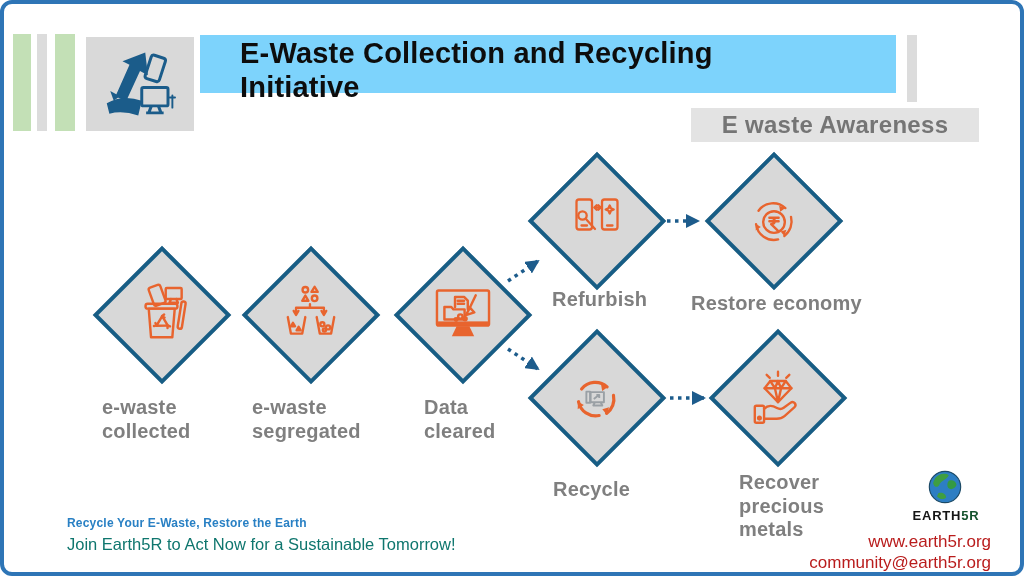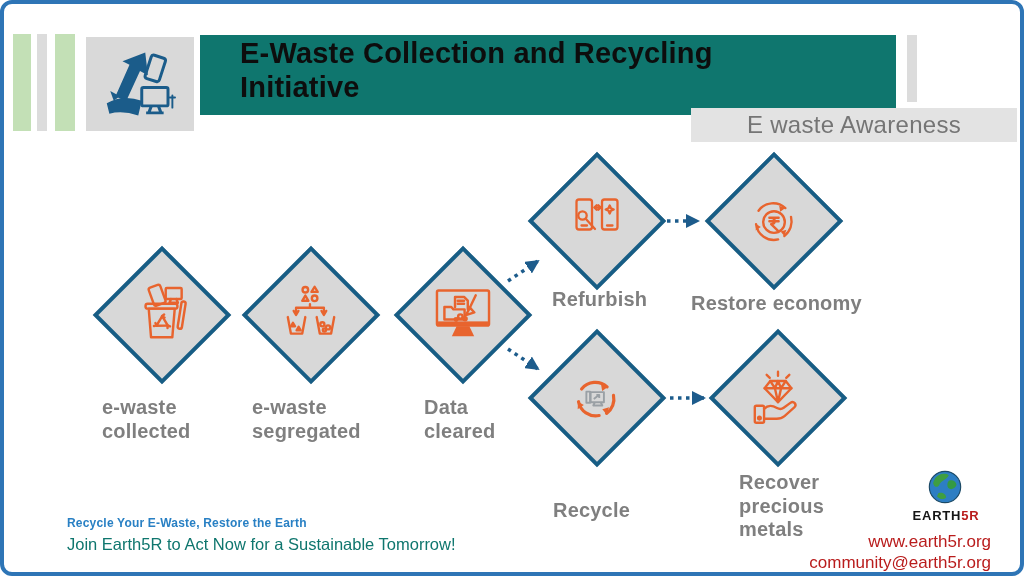--- a/index.html
+++ b/index.html
@@ -7,43 +7,43 @@
     position:relative;width:1024px;height:576px;box-sizing:border-box;
     border:4px solid #2e75b6;border-radius:12px;background:#ffffff;overflow:hidden;
     font-family:"Liberation Sans", sans-serif;
   }
   .vbar{position:absolute;top:30px;height:97px;}
   .vbar.g1{left:9px;width:18px;background:#c3e0b6;}
   .vbar.gr{left:33px;width:10px;background:#dcdcdc;}
   .vbar.g2{left:51px;width:20px;background:#c3e0b6;}
   .hdr-iconbox{position:absolute;left:82px;top:33px;width:108px;height:94px;background:#d9d9d9;
     display:flex;align-items:center;justify-content:center;}
-  .banner{position:absolute;left:196px;top:31px;width:696px;height:80px;background:#0f766e;}
+  .banner{position:absolute;left:196px;top:31px;width:696px;height:58px;background:#7dd3fc;}
   .banner-title{position:absolute;left:40px;top:2px;width:590px;font-size:29px;line-height:1.16;
     font-weight:800;color:#0d0d0d;letter-spacing:0.2px;}
   .side-sliver{position:absolute;left:903px;top:31px;width:10px;height:67px;background:#dcdcdc;}
-  .awareness{position:absolute;left:687px;top:104px;width:326px;height:34px;background:#e3e3e3;
-    display:flex;align-items:center;justify-content:center;font-size:24px;font-weight:400;color:#757575;letter-spacing:0.3px;}
+  .awareness{position:absolute;left:687px;top:104px;width:288px;height:34px;background:#e3e3e3;
+    display:flex;align-items:center;justify-content:center;font-size:24px;font-weight:700;color:#757575;letter-spacing:0.3px;}
 
   .arrows{position:absolute;left:0;top:0;pointer-events:none;}
   .arrows line{stroke:#1d5c8c;stroke-width:3.5;stroke-dasharray:3.5 4.5;}
 
   .node{position:absolute;width:140px;height:140px;}
   .diamond{position:absolute;left:21px;top:21px;width:90px;height:90px;transform:rotate(45deg);
     background:#d8d8d8;border:4px solid #175d85;}
   .node-icon{position:absolute;left:50%;top:50%;transform:translate(-50%,-50%);}
   .node-label{position:absolute;font-weight:800;font-size:20px;line-height:1.18;color:#7f7f7f;
     white-space:pre-line;letter-spacing:0.2px;}
 
   .tagline1{position:absolute;left:63px;top:512px;font-size:12px;font-weight:700;color:#2980c4;letter-spacing:0.2px;}
   .tagline2{position:absolute;left:63px;top:531px;font-size:16.5px;color:#0f766e;}
   .logo-globe{position:absolute;left:922px;top:464px;}
   .brand{position:absolute;left:908px;top:504px;width:68px;text-align:center;
     font-size:13px;font-weight:800;letter-spacing:0.8px;color:#161616;}
-  .brand .blue{color:#b91c1c;}
+  .brand .blue{color:#14532d;}
   .contact{position:absolute;right:29px;top:527px;text-align:right;font-size:17px;color:#b91c1c;line-height:1.15;}
   .contact div{margin-top:1px;}
 </style>
 </head>
 <body>
 
 <div class="frame">
 
   <div class="vbar g1"></div>
   <div class="vbar gr"></div>
@@ -201,21 +201,21 @@
         <path d="M14.2,35.5 l-0.4,7.2 5.8,-4 z"></path>
       </g>
       <g fill="none" stroke="#9aa0a5" stroke-width="1.8" stroke-linejoin="round">
         <rect x="26" y="26.5" width="12.5" height="9.5"></rect>
         <rect x="22" y="26" width="3.5" height="10.5"></rect>
         <path d="M30,36 l-1.5,3 h8.5 l-1.5,-3"></path>
         <path d="M29,33 l5,-4 m-2.6,0.2 h2.7 v2.7"></path>
       </g>
     </svg>
   </div>
-  <div class="node-label" style="left:549px;top:495px">Recycle</div>
+  <div class="node-label" style="left:549px;top:474px">Recycle</div>
 
   <div class="node" style="left:704px;top:324px">
     <div class="diamond"></div>
     <svg class="node-icon" width="66" height="66" viewBox="0 0 64 64">
       <g fill="none" stroke="#e8642e" stroke-width="2.3" stroke-linecap="round" stroke-linejoin="round">
         <path d="M24.5,15.5 h15 l5.5,7 -13,13.5 -13,-13.5 z"></path>
         <path d="M19,22.5 h26 M24.5,15.5 l4.5,7 3,-7 3,7 4.5,-7 M29,22.5 l3,13.5 3,-13.5"></path>
         <path d="M32,10.5 v-4 M24,12.5 l-3,-3 M40,12.5 l3,-3"></path>
         <rect x="9.5" y="39.5" width="9" height="16.5" rx="1.5"></rect>
         <circle cx="14" cy="51.5" r="1.3"></circle>

